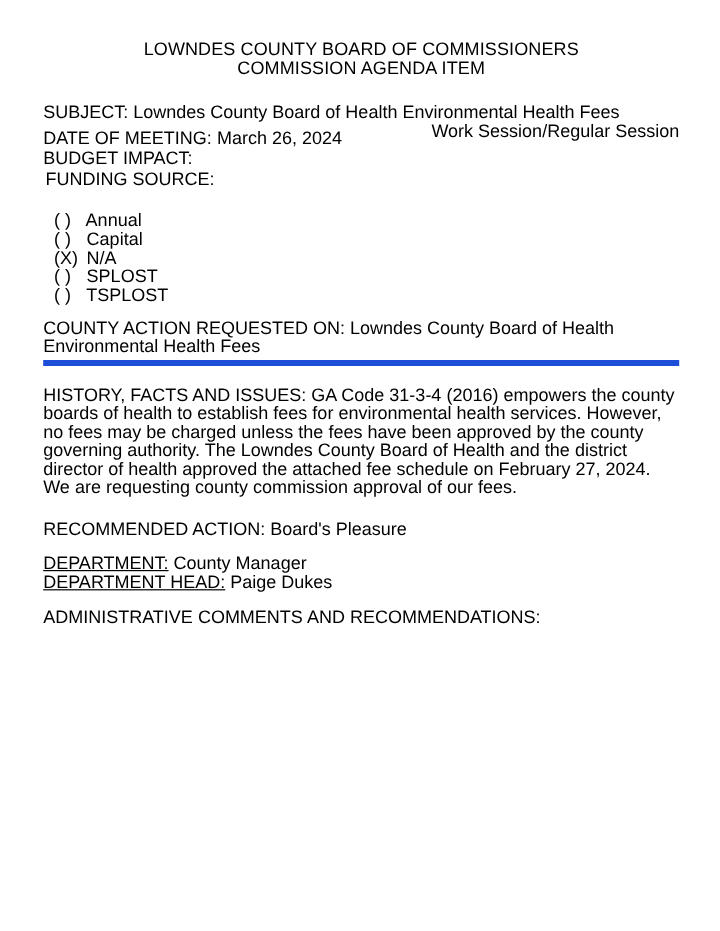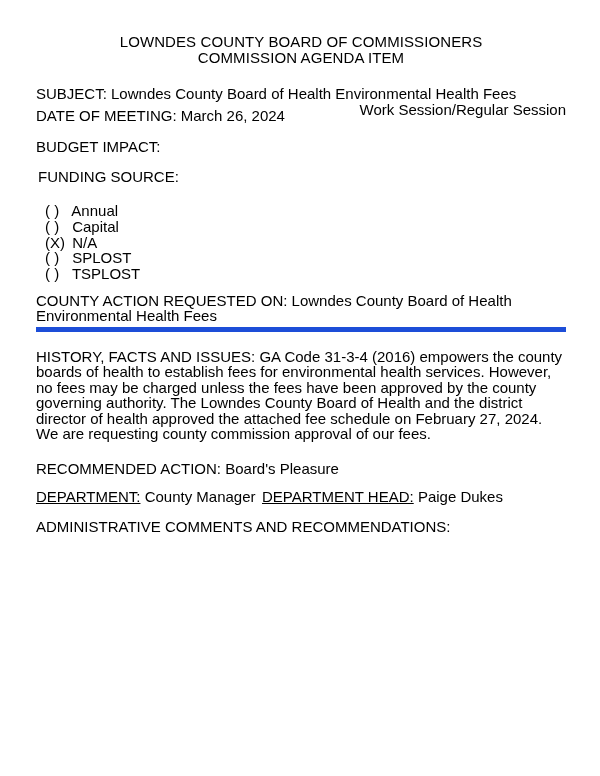--- a/index.html
+++ b/index.html
@@ -29,22 +29,22 @@
   .date-row {
     margin-top: 6px;
     display: flex;
     justify-content: space-between;
     align-items: flex-start;
   }
   .session-text {
     transform: translateY(-6px);
     white-space: nowrap;
   }
-  .budget-row { margin-top: 16px; }
-  .funding-row { margin-top: 14px; padding-left: 2px; }
+  .budget-row { margin-top: 2px; }
+  .funding-row { margin-top: 1px; padding-left: 2px; }
   .funding-list {
     margin-top: 19px;
     margin-left: 9px;
   }
   .funding-item { margin-bottom: 0.3px; }
   .funding-item .mark {
     display: inline-block;
     width: 23px;
   }
   .action-row {
@@ -53,20 +53,21 @@
     padding-bottom: 3px;
   }
   .history-block { margin-top: 17px; }
   .options-block { margin-top: 19px; }
   .options-line1 .opt-label { margin-right: 10px; }
   .options-line2 { margin-left: 96px; }
   .recommended-row { margin-top: 12px; }
   .dept-row {
     margin-top: 13px;
     display: flex;
+    flex-direction: column;
   }
   .dept-left { width: 226px; }
   .underlined { text-decoration: underline; }
   .admin-row { margin-top: 14px; }
   .label { white-space: nowrap; }
 </style>
 </head>
 <body>
 
 <div class="page">

